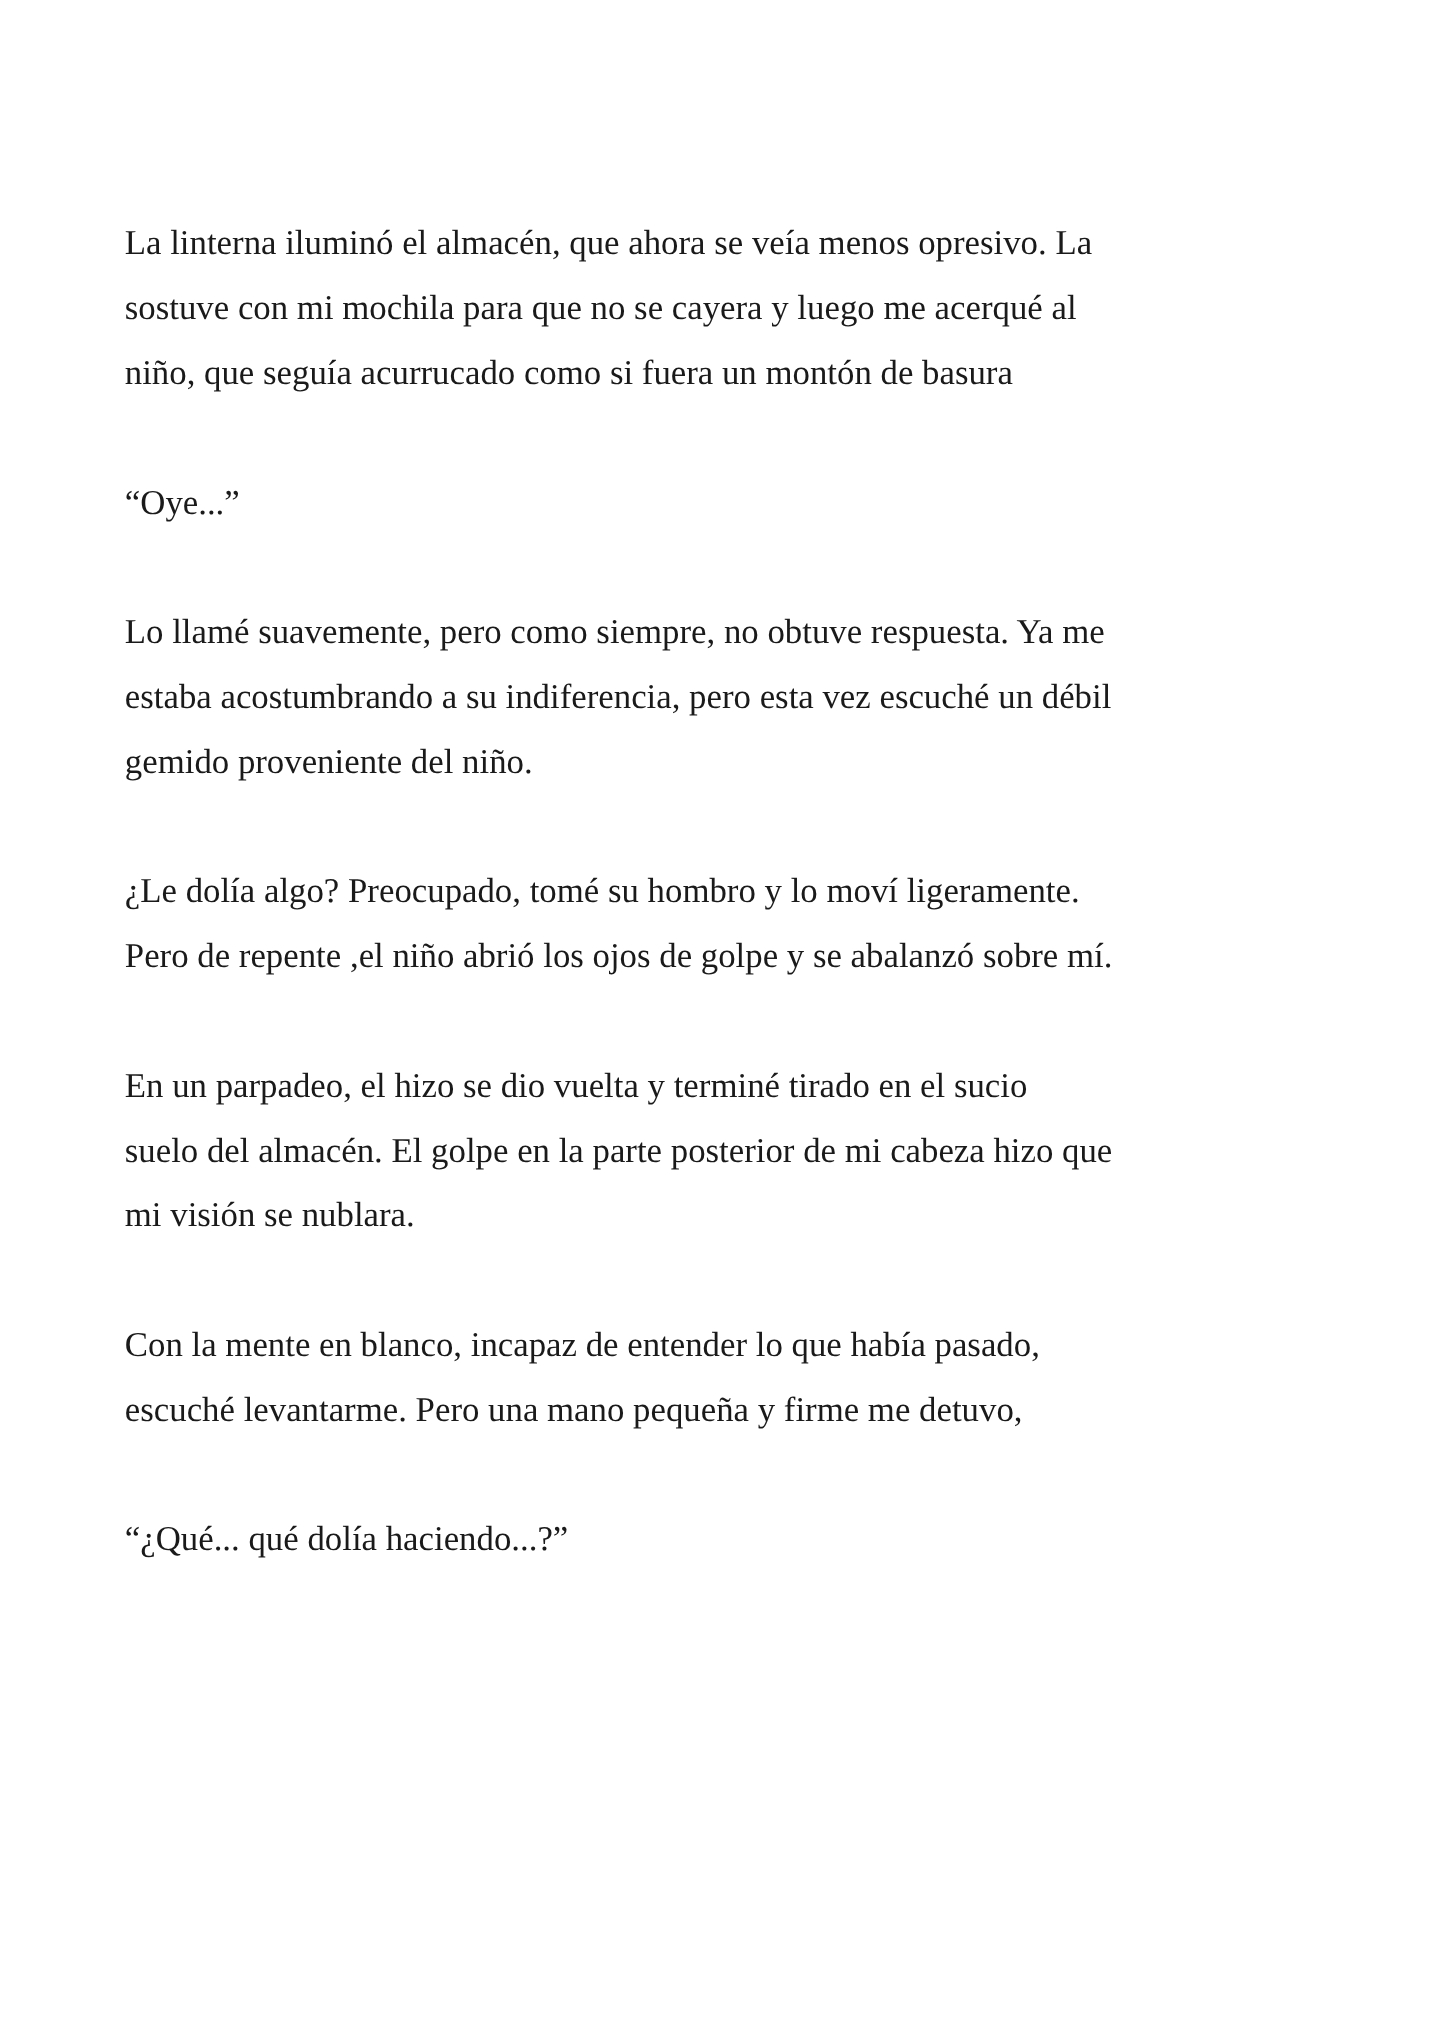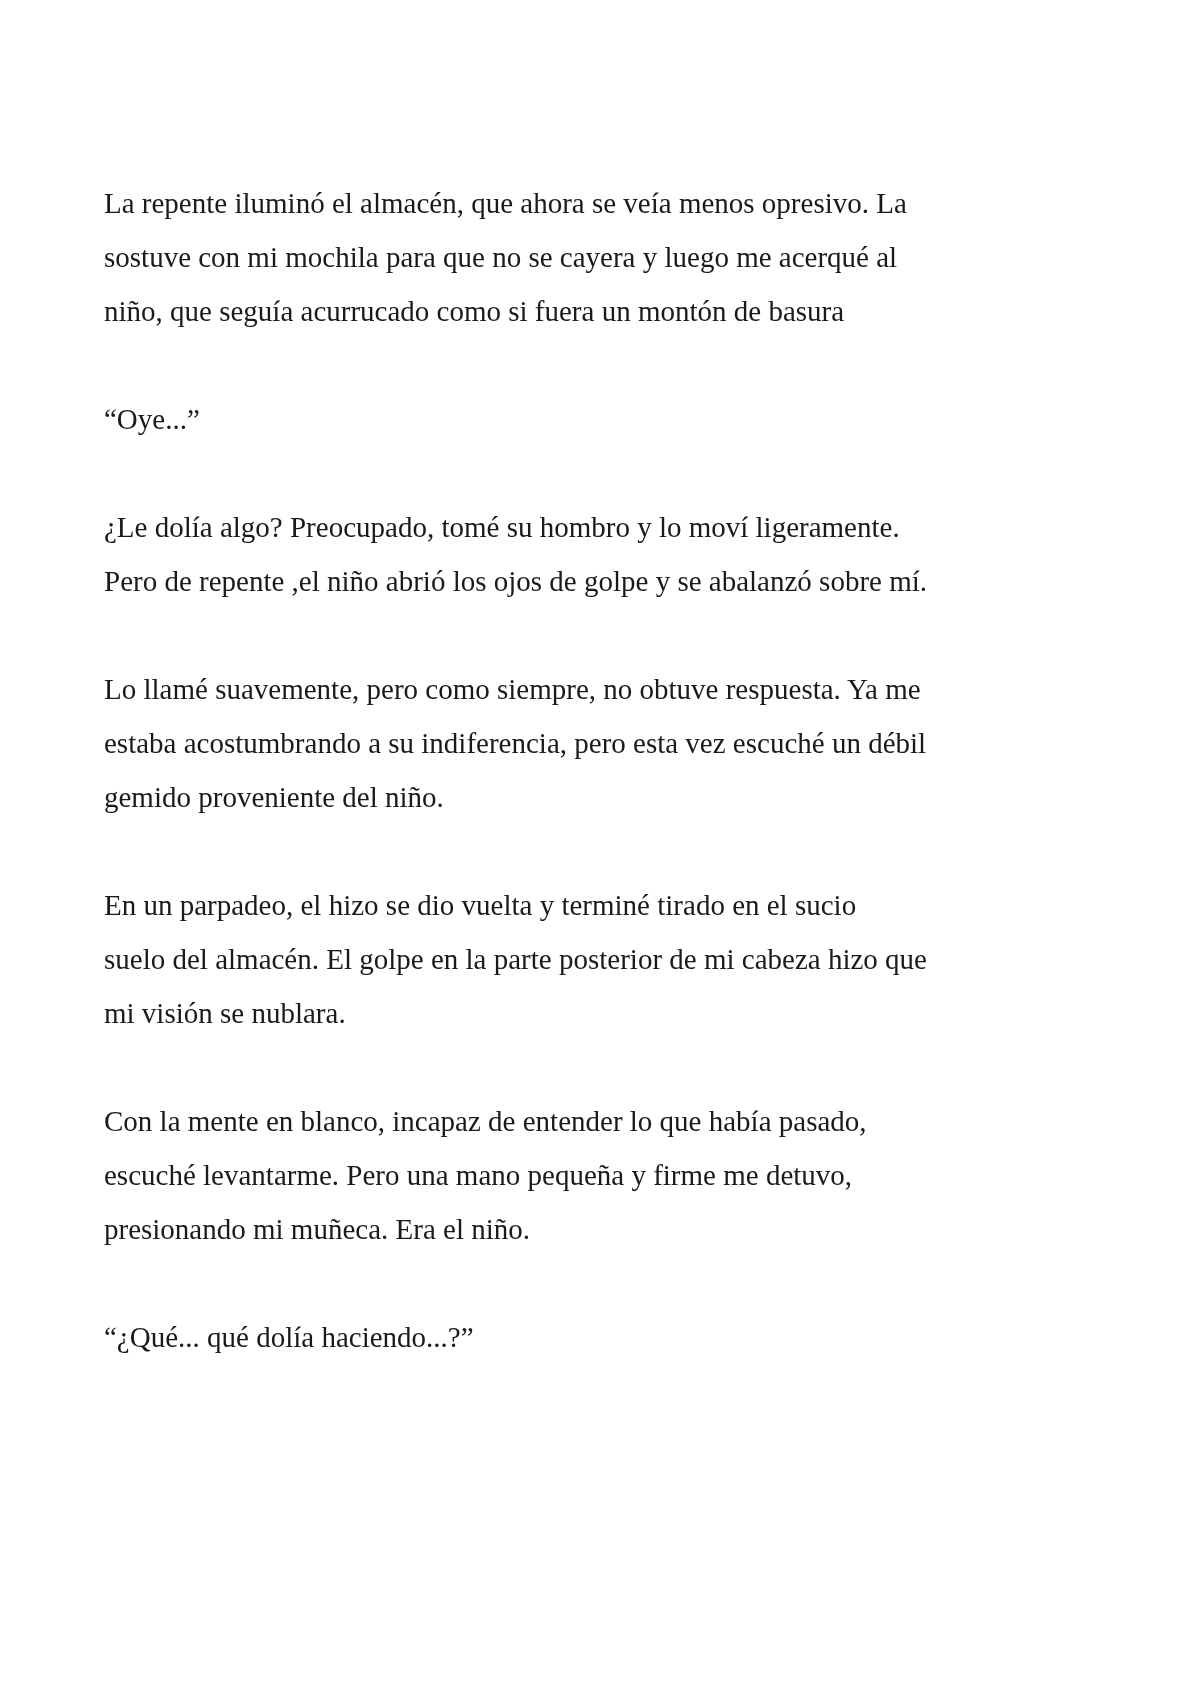--- a/index.html
+++ b/index.html
@@ -31,50 +31,49 @@
       display: block;
       white-space: nowrap;
     }
   </style>
 </head>
 <body>
 
 <div class="page">
 
   <p class="para">
-    <span class="line">La repente iluminó el almacén, que ahora se veía menos opresivo. La</span>
+    <span class="line">La linterna iluminó el almacén, que ahora se veía menos opresivo. La</span>
     <span class="line">sostuve con mi mochila para que no se cayera y luego me acerqué al</span>
     <span class="line">niño, que seguía acurrucado como si fuera un montón de basura</span>
   </p>
 
   <p class="para">
     <span class="line">“Oye...”</span>
   </p>
 
   <p class="para">
-    <span class="line">¿Le dolía algo? Preocupado, tomé su hombro y lo moví ligeramente.</span>
-    <span class="line">Pero de repente ,el niño abrió los ojos de golpe y se abalanzó sobre mí.</span>
+    <span class="line">Lo llamé suavemente, pero como siempre, no obtuve respuesta. Ya me</span>
+    <span class="line">estaba acostumbrando a su indiferencia, pero esta vez escuché un débil</span>
+    <span class="line">gemido proveniente del niño.</span>
   </p>
 
   <p class="para">
-    <span class="line">Lo llamé suavemente, pero como siempre, no obtuve respuesta. Ya me</span>
-    <span class="line">estaba acostumbrando a su indiferencia, pero esta vez escuché un débil</span>
-    <span class="line">gemido proveniente del niño.</span>
+    <span class="line">¿Le dolía algo? Preocupado, tomé su hombro y lo moví ligeramente.</span>
+    <span class="line">Pero de repente ,el niño abrió los ojos de golpe y se abalanzó sobre mí.</span>
   </p>
 
 
   <p class="para">
     <span class="line">En un parpadeo, el hizo se dio vuelta y terminé tirado en el sucio</span>
     <span class="line">suelo del almacén. El golpe en la parte posterior de mi cabeza hizo que</span>
     <span class="line">mi visión se nublara.</span>
   </p>
 
   <p class="para">
     <span class="line">Con la mente en blanco, incapaz de entender lo que había pasado,</span>
     <span class="line">escuché levantarme. Pero una mano pequeña y firme me detuvo,</span>
-    <span class="line">presionando mi muñeca. Era el niño.</span>
   </p>
 
   <p class="para">
     <span class="line">“¿Qué... qué dolía haciendo...?”</span>
   </p>
 
 </div>
 
 </body></html>

